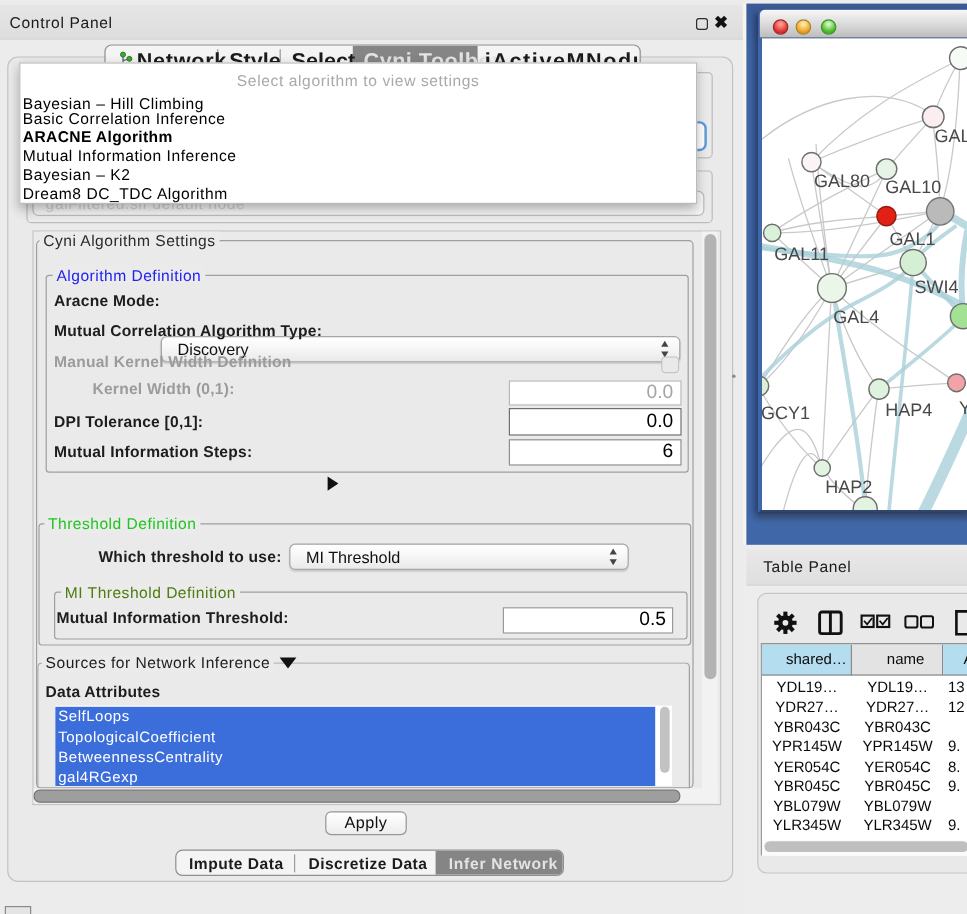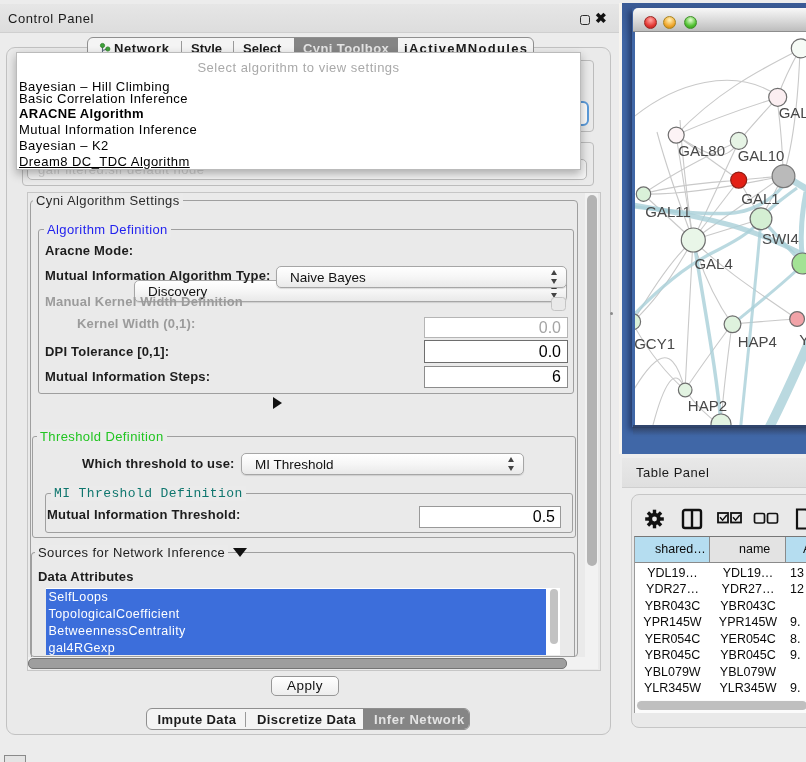--- a/index.html
+++ b/index.html
@@ -30,21 +30,21 @@
   <div class="abs" style="left:0;top:4px;width:620px;height:28px;
        background:linear-gradient(#e6e6e6,#dddddd);border-bottom:1px solid #cfcfcf;"></div>
   <div class="abs" style="left:8px;top:11px;font-size:13px;color:#1a1a1a;letter-spacing:0.55px;">Control Panel</div>
   <div class="abs" style="left:580px;top:15px;width:8px;height:8px;border:1.6px solid #2b2b2b;border-radius:2.5px;"></div>
   <div class="abs" style="left:595px;top:10px;font-size:14px;font-weight:bold;color:#111;">✖</div>
 
   <div class="abs" style="left:6px;top:47px;width:603px;height:686px;background:#eaeaea;
        border:1px solid #c2c2c2;border-radius:9px;"></div>
 
   <div class="abs" style="left:87px;top:37px;width:445px;height:21px;background:#f4f4f4;
-       border:1px solid #8f8f8f;border-radius:6px;overflow:hidden;font-size:13px;color:#1c1c1c;">
+       border:1px solid #8f8f8f;border-radius:6px;overflow:hidden;font-size:18px;color:#1c1c1c;">
     <div class="abs" style="left:206px;top:0;width:104px;height:21px;background:#858585;"></div>
     <div class="abs" style="left:93px;top:3px;width:1px;height:15px;background:#9a9a9a;"></div>
     <div class="abs" style="left:145px;top:3px;width:1px;height:15px;background:#9a9a9a;"></div>
     <svg class="abs" style="left:10px;top:3px;" width="14" height="16" viewBox="0 0 14 16">
       <path d="M4.5 4.5 L4.5 14 M4.5 9.5 L9.5 8 M4.5 14 L9.5 14" stroke="#5b6b7b" stroke-width="1.1" fill="none"></path>
       <circle cx="4.5" cy="4.5" r="2.1" fill="#3fa43a" stroke="#2c7c28" stroke-width="0.8"></circle>
       <circle cx="9.8" cy="8" r="2.1" fill="#3fa43a" stroke="#2c7c28" stroke-width="0.8"></circle>
       <circle cx="9.8" cy="14" r="2.1" fill="#3fa43a" stroke="#2c7c28" stroke-width="0.8"></circle>
     </svg>
     <div class="abs" style="left:26px;top:3px;font-weight:bold;letter-spacing:0.6px;">Network</div>
@@ -63,42 +63,38 @@
 
   <div class="abs" style="left:16px;top:52px;width:563px;height:116px;background:#ffffff;
        border:1px solid #bbbbbb;box-shadow:0 4px 9px rgba(0,0,0,0.3);
        font-size:13px;color:#000;letter-spacing:0.45px;">
     <div class="abs" style="left:0;top:7px;width:100%;text-align:center;color:#a9a9a9;letter-spacing:0.5px;">Select algorithm to view settings</div>
     <div class="abs" style="left:2px;top:26px;">Bayesian – Hill Climbing</div>
     <div class="abs" style="left:2px;top:38px;">Basic Correlation Inference</div>
     <div class="abs" style="left:2px;top:53px;font-weight:bold;letter-spacing:0.3px;">ARACNE Algorithm</div>
     <div class="abs" style="left:2px;top:69px;">Mutual Information Inference</div>
     <div class="abs" style="left:2px;top:85px;">Bayesian – K2</div>
-    <div class="abs" style="left:2px;top:101px;text-decoration:underline;">Dream8 DC_TDC Algorithm</div>
+    <div class="abs" style="left:2px;top:101px;">Dream8 DC_TDC Algorithm</div>
   </div>
 
   <div class="abs" style="left:27px;top:192px;width:572px;height:477px;border:1px solid #c6c6c6;"></div>
 
   <div class="groupbox" style="left:30px;top:200px;width:546px;height:455px;border-radius:4px;"></div>
   <div class="gtitle" style="left:33px;top:192.5px;color:#2b2b2b;">Cyni Algorithm Settings</div>
 
   <div class="groupbox" style="left:38px;top:229px;width:534px;height:163px;"></div>
   <div class="gtitle" style="left:44px;top:221.5px;color:#2222ee;">Algorithm Definition</div>
 
   <div class="lbl" style="left:45px;top:243px;">Aracne Mode:</div>
   <div class="combo" style="left:134px;top:241px;width:431px;height:20px;margin-top:39px;">
     <div class="ct">Discovery</div>
       <div class="stepper"></div>
   </div>
 
-  <div class="lbl" style="left:45px;top:268px;">Mutual Information Algorithm Type:</div>
-  <div class="combo" style="left:276px;top:266px;width:289px;height:20px;">
-    <div class="ct">Naive Bayes</div>
-      <div class="stepper"></div>
-  </div>
+  <div class="lbl" style="left:45px;top:268px;">Mutual Correlation Algorithm Type:</div>
 
   <div class="lbl gray" style="left:45px;top:294px;">Manual Kernel Width Definition</div>
   <div class="abs" style="left:551px;top:297px;width:13px;height:12px;border:1px solid #c4c4c4;
        border-radius:3.5px;background:#e9e9e9;"></div>
 
   <div class="lbl gray" style="left:45px;top:316px;margin-left:32px;">Kernel Width (0,1):</div>
   <div class="tfield" style="left:424px;top:317px;width:136px;height:19px;border:1px solid #b5b5b5;
        padding-right:6px;color:#a4a4a4;line-height:19px;">0.0</div>
 
   <div class="lbl" style="left:45px;top:344px;">DPI Tolerance [0,1]:</div>
@@ -115,21 +111,21 @@
   <div class="groupbox" style="left:32px;top:436px;width:542px;height:100px;"></div>
   <div class="gtitle" style="left:37px;top:428.5px;color:#21c521;">Threshold Definition</div>
 
   <div class="lbl" style="left:82px;top:456px;">Which threshold to use:</div>
   <div class="combo" style="left:241px;top:453px;width:281px;height:20px;">
     <div class="ct">MI Threshold</div>
       <div class="stepper"></div>
   </div>
 
   <div class="groupbox" style="left:45px;top:493px;width:526px;height:38px;"></div>
-  <div class="gtitle" style="left:51px;top:485.5px;color:#0f766e;font-family:Liberation Mono, monospace;">MI Threshold Definition</div>
+  <div class="gtitle" style="left:51px;top:485.5px;color:#4d7c0f;">MI Threshold Definition</div>
 
   <div class="lbl" style="left:47px;top:507px;">Mutual Information Threshold:</div>
   <div class="tfield" style="left:419px;top:506px;width:135px;height:20px;border:1px solid #999;
        padding-right:5px;color:#000;line-height:20px;">0.5</div>
 
   <div class="groupbox" style="left:31px;top:552px;width:542px;height:104px;border-bottom:none;border-radius:4px 4px 0 0;"></div>
   <div class="gtitle" style="left:35px;top:544.5px;color:#1d1d1d;">Sources for Network Inference</div>
   <div class="abs" style="left:233px;top:548px;width:0;height:0;border-left:7px solid transparent;
        border-right:7px solid transparent;border-top:9px solid #111;"></div>
 

